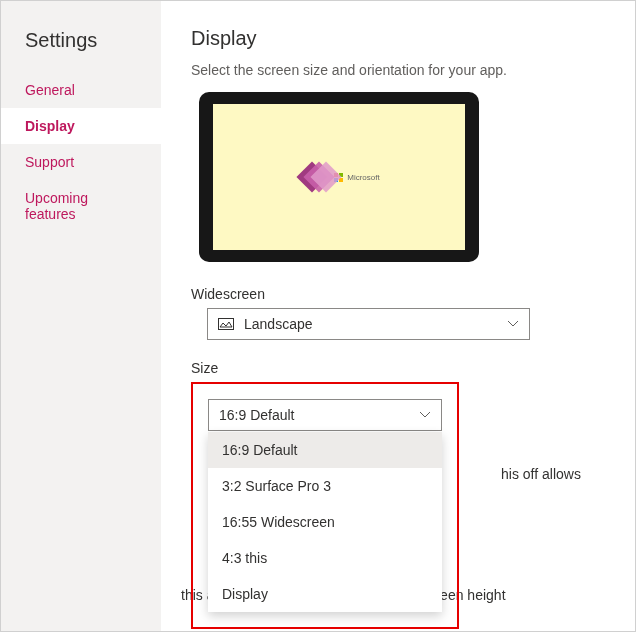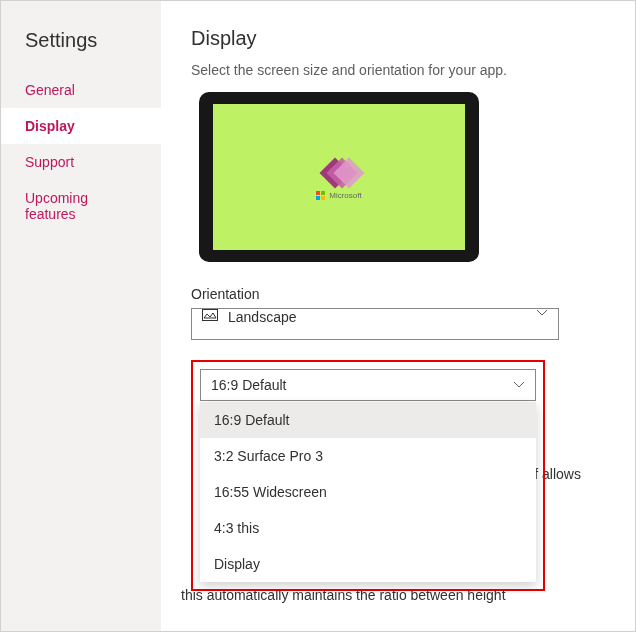--- a/index.html
+++ b/index.html
@@ -59,23 +59,23 @@
     width: 280px;
     height: 170px;
     background: #171717;
     border-radius: 10px;
     margin: 0 0 24px 8px;
     padding: 12px 14px;
     display: flex;
   }
   .device-screen {
     flex: 1;
-    background: #bef264;
-    display: flex;
-    flex-direction: column;
+    background: #fef9c3;
+    display: flex;
+    flex-direction: row;
     align-items: center;
     justify-content: center;
   }
   .power-logo {
     width: 36px;
     height: 36px;
     position: relative;
   }
   .power-logo .d1, .power-logo .d2, .power-logo .d3 {
     position: absolute;
@@ -104,45 +104,47 @@
   .ms-sq span:nth-child(2){background:#7fba00;}
   .ms-sq span:nth-child(3){background:#00a4ef;}
   .ms-sq span:nth-child(4){background:#ffb900;}
 
   .field-label {
     font-size: 14px;
     color: #323130;
     margin-bottom: 6px;
   }
   .dropdown {
-    width: 368px;
+    width: 323px;
     height: 32px;
     border: 1px solid #8a8886;
     background: #fff;
     display: flex;
+    align-items: center;
     padding: 0 10px;
     cursor: pointer;
     position: relative;
     font-size: 14px;
+    margin-left: 16px;
   }
   .dropdown .dd-icon {
     margin-right: 10px;
     display: inline-flex;
   }
   .dropdown .dd-chevron {
     margin-left: auto;
     color: #605e5c;
   }
   .section-gap { margin-bottom: 20px; }
 
   .highlight-box {
     position: relative;
     border: 2px solid #e60000;
-    width: 354px;
-    padding: 7px;
+    width: 268px;
+    padding: 15px;
   }
   .dropdown-open {
     width: 100%;
     height: 32px;
     border: 1px solid #8a8886;
     background: #fff;
     display: flex;
     align-items: center;
     padding: 0 10px;
     cursor: pointer;
@@ -208,37 +210,38 @@
               <span></span>
               <span></span>
               <span></span>
             </span>
           <span>Microsoft</span>
         </div>
       </div>
     </div>
 
     <div class="section-gap">
-      <div class="field-label">Orientation</div>
+      <div class="field-label">Widescreen</div>
       <div class="dropdown">
         <span class="dd-icon">
           <svg width="16" height="12" viewBox="0 0 16 12">
               <rect x="0.5" y="0.5" width="15" height="11" fill="none" stroke="#323130" stroke-width="1"></rect>
               <path d="M2 9 L5 5 L8 8 L11 4 L14 9 Z" fill="none" stroke="#323130" stroke-width="1"></path>
             </svg>
         </span>
         <span>Landscape</span>
         <span class="dd-chevron">
           <svg width="12" height="8" viewBox="0 0 12 8">
               <path d="M1 1 L6 6 L11 1" fill="none" stroke="#605e5c" stroke-width="1"></path>
             </svg>
         </span>
       </div>
     </div>
 
+    <div class="field-label">Size</div>
 
     <span class="bg-text" style="left:340px; top:465px;">his off allows</span>
     <span class="bg-text" style="left:20px; top:586px;">this automatically maintains the ratio between height</span>
 
     <div class="highlight-box">
       <div class="dropdown-open">
         <span>16:9 Default</span>
         <span class="dd-chevron" style="margin-left:auto;">
           <svg width="12" height="8" viewBox="0 0 12 8">
               <path d="M1 1 L6 6 L11 1" fill="none" stroke="#605e5c" stroke-width="1"></path>

